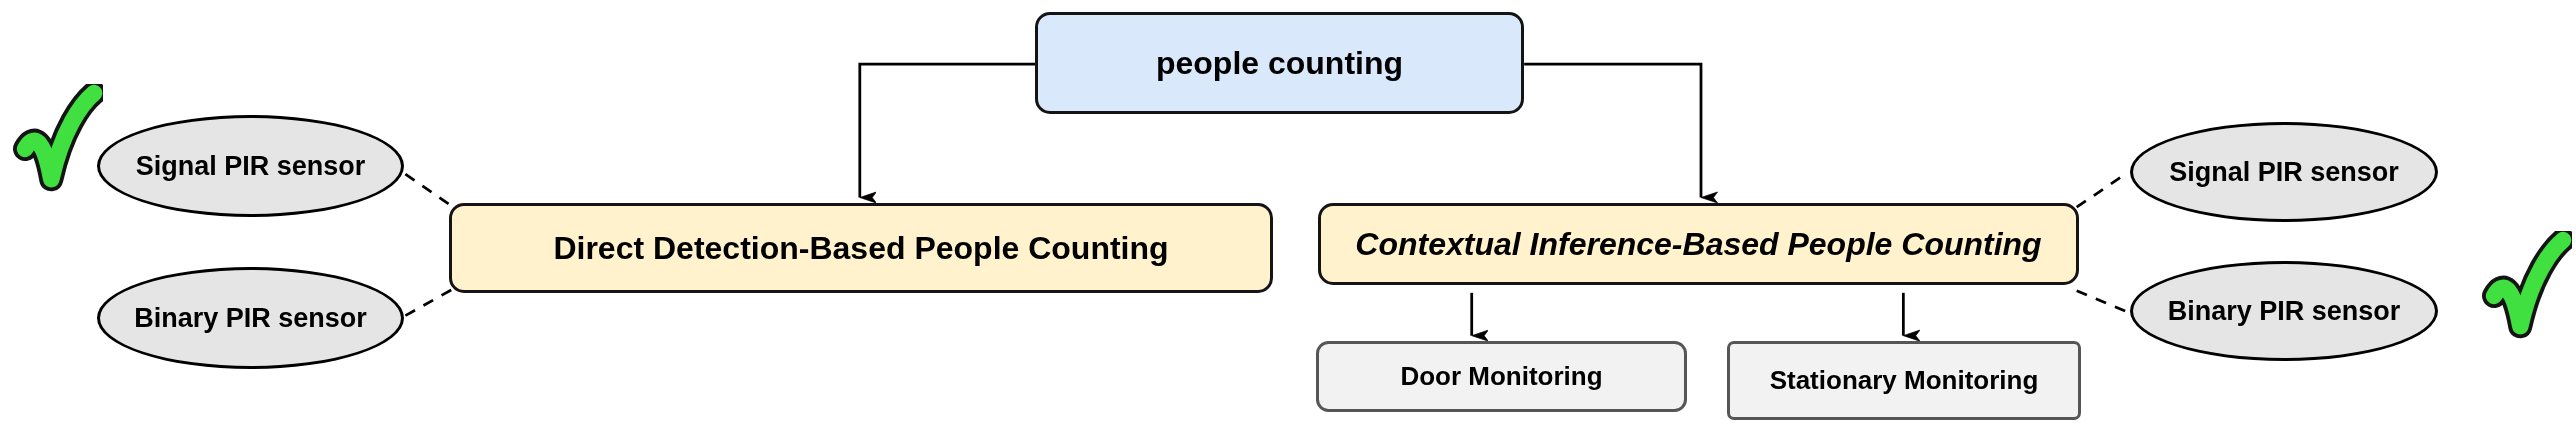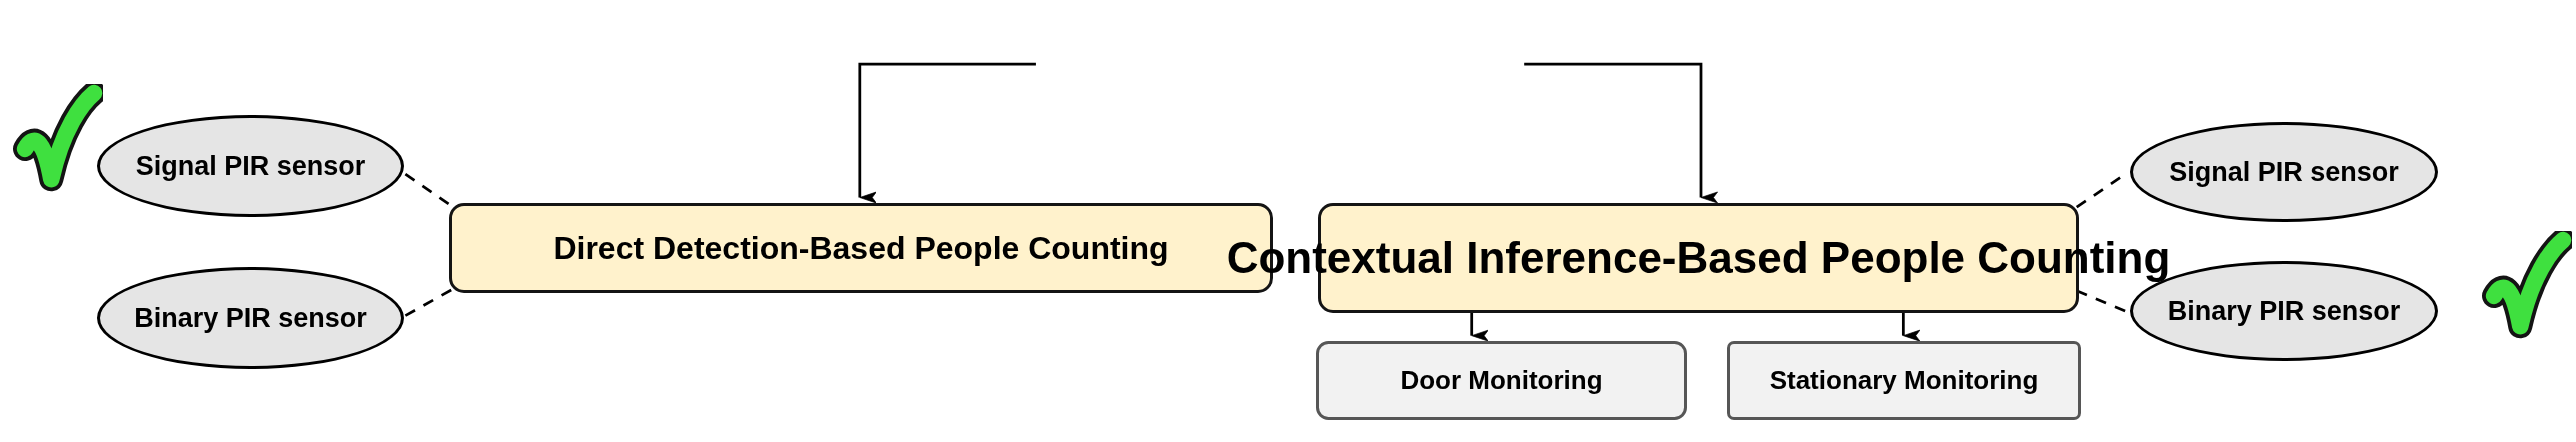--- a/index.html
+++ b/index.html
@@ -19,26 +19,26 @@
     justify-content: center;
     box-sizing: border-box;
     font-weight: bold;
     color: #000000;
     white-space: nowrap;
     text-align: center;
   }
   .node-rect { border: 3.5px solid #141414; border-radius: 15px; }
   .node-root { left: 1035px; top: 12.4px;  width: 489px;  height: 102px; font-size: 32px; }
   .node-branch-left  { left: 449px;  top: 203px; width: 824px; height: 90px; font-size: 32px; }
-  .node-branch-right { left: 1318px; top: 203px; width: 761px; height: 110px; font-size: 44px; }
+  .node-branch-right { left: 1318px; top: 203px; width: 761px; height: 82px; font-size: 32px; font-style: italic; }
   .node-leaf {
     border: 3.5px solid #565656; border-radius: 12.4px; background: #f2f2f2;
     font-size: 26px;
   }
-  .node-leaf-door       { left: 1316px; top: 341px; width: 371px; height: 79px; }
+  .node-leaf-door       { left: 1316px; top: 341px; width: 371px; height: 71px; }
   .node-leaf-stationary { left: 1727px; top: 341px; width: 354px; height: 79px; }
   .node-ellipse {
     border: 3.5px solid #000000; border-radius: 50%; background: #e5e5e5;
     font-size: 27px;
   }
   .ell-l1 { left: 97px;  top: 115px; width: 307px; height: 102px; }
   .ell-l2 { left: 97px;  top: 267px; width: 307px; height: 102px; }
   .ell-r1 { left: 2130px; top: 122px; width: 308px; height: 100px; }
   .ell-r2 { left: 2130px; top: 261px; width: 308px; height: 100px; }
   .checkmark { position: absolute; }
@@ -64,20 +64,23 @@
     <polyline points="2130,424 2130,486" fill="none" stroke="#000000" stroke-width="4" marker-end="url(#arrow)"></polyline>
 
     <polyline points="2755,424 2755,486" fill="none" stroke="#000000" stroke-width="4" marker-end="url(#arrow)"></polyline>
 
     <line x1="586" y1="252" x2="654" y2="299" stroke="#000000" stroke-width="4" stroke-dasharray="16 14"></line>
     <line x1="586" y1="457" x2="654" y2="419" stroke="#000000" stroke-width="4" stroke-dasharray="16 14"></line>
     <line x1="3006" y1="300" x2="3078" y2="251" stroke="#000000" stroke-width="4" stroke-dasharray="16 14"></line>
     <line x1="3006" y1="421" x2="3078" y2="451" stroke="#000000" stroke-width="4" stroke-dasharray="16 14"></line>
   </svg>
 
+  <div class="node node-rect node-root" style="background-color: rgb(218, 232, 252);">
+    <span>people counting</span>
+  </div>
 
   <div class="node node-rect node-branch-left" style="background-color: rgb(255, 242, 204);">
     <span>Direct Detection-Based People Counting</span>
   </div>
   <div class="node node-rect node-branch-right" style="background-color: rgb(255, 242, 204);">
     <span>Contextual Inference-Based People Counting</span>
   </div>
 
   <div class="node node-leaf node-leaf-door" style="background-color: rgb(242, 242, 242);">
     <span>Door Monitoring</span>

